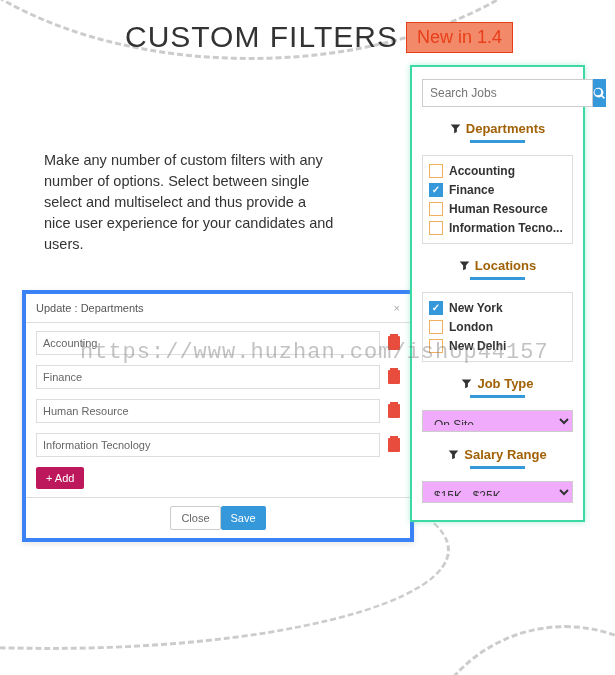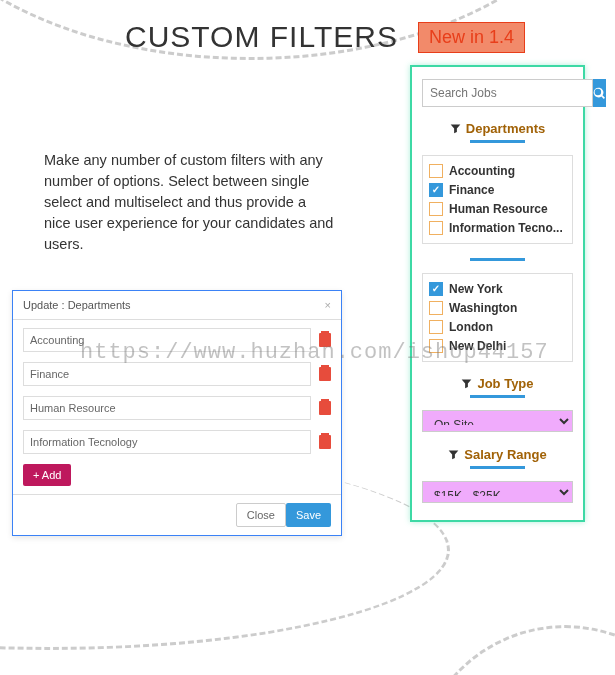--- a/index.html
+++ b/index.html
@@ -5,42 +5,42 @@
 * { box-sizing: border-box; margin: 0; padding: 0; }
 body { font-family: Arial, Helvetica, sans-serif; width: 615px; height: 675px; background: #fff; position: relative; overflow: hidden; }
 
 
 .dash-curve { position: absolute; border: 3px dashed #ccc; border-radius: 50%; }
 .dash-top { width: 700px; height: 400px; top: -340px; left: -100px; }
 .dash-mid { width: 800px; height: 200px; top: 450px; left: -350px; border-top: none; }
 .dash-bot { width: 300px; height: 300px; bottom: -250px; right: -100px; }
 
 
-.heading { position: absolute; top: 20px; left: 125px; display: flex; align-items: center; gap: 20px; }
+.heading { position: absolute; top: 20px; left: 125px; display: flex; align-items: center; gap: 8px; }
 .heading h1 { font-size: 30px; font-weight: 400; color: #333; letter-spacing: 1px; }
 .badge { background: #f28a6a; color: #e83e1a; border: 1px solid #e83e1a; padding: 4px 10px; font-size: 18px; }
 
 
 .desc { position: absolute; top: 150px; left: 44px; width: 290px; font-size: 14.5px; color: #333; line-height: 1.45; }
 
 
 .watermark { position: absolute; top: 340px; left: 80px; font-family: 'Courier New', monospace; font-size: 22px; color: rgba(120,120,120,0.45); letter-spacing: 1px; z-index: 5; pointer-events: none; }
 
 
-.modal { position: absolute; top: 290px; left: 12px; width: 330px; background: #fff; border: 1px solid #3b82f6; box-shadow: 0 2px 6px rgba(0,0,0,0.1); font-size: 11px; }
+.modal { position: absolute; top: 290px; left: 22px; width: 392px; background: #fff; border: 4px solid #3b82f6; box-shadow: 0 2px 6px rgba(0,0,0,0.1); font-size: 11px; }
 .modal-header { display: flex; justify-content: space-between; padding: 8px 10px; border-bottom: 1px solid #ddd; color: #555; }
 .modal-close { color: #aaa; cursor: pointer; font-size: 11px; }
 .modal-body { padding: 8px 10px; }
 .modal-row { display: flex; align-items: center; gap: 8px; margin-bottom: 10px; }
 .modal-input { flex: 1; border: 1px solid #ddd; padding: 5px 6px; font-size: 11px; color: #666; background: #fff; height: 24px; }
 .trash { width: 12px; height: 14px; background: #e74c3c; border-radius: 1px; position: relative; }
 .trash::before { content: ''; position: absolute; top: -2px; left: 2px; width: 8px; height: 2px; background: #e74c3c; }
 .btn { border: none; padding: 5px 10px; font-size: 11px; color: #fff; border-radius: 2px; cursor: pointer; }
 .btn-add { background: #be185d; }
-.modal-footer { display: flex; justify-content: flex-end; padding: 8px 10px; border-top: 1px solid #ddd; }
+.modal-footer { display: flex; justify-content: center; padding: 8px 10px; border-top: 1px solid #ddd; }
 .btn-close { background: #fff; color: #666; border: 1px solid #ccc; }
 .btn-save { background: #3498db; }
 
 
 .panel { position: absolute; top: 65px; right: 30px; width: 175px; background: #fff; border: 2px solid #3dd9a5; padding: 12px 10px; box-shadow: 0 0 6px rgba(61,217,165,0.4); }
 .search-row { display: flex; margin-bottom: 14px; }
 .search-input { flex: 1; border: 1px solid #ccc; padding: 5px 7px; font-size: 12px; color: #888; height: 28px; }
 .search-btn { width: 30px; height: 28px; background: #3498db; border: none; display: flex; align-items: center; justify-content: center; cursor: pointer; }
 .search-btn svg { width: 13px; height: 13px; fill: #fff; }
 
@@ -137,29 +137,31 @@
           <span class="check-label">Human Resource</span>
         </div>
       <div class="check-item">
           <span class="cbox"></span>
           <span class="check-label">Information Tecno...</span>
         </div>
     </div>
   </div>
 
   <div class="filter-group">
+    <div class="filter-title">
+      <svg class="filter-icon" viewBox="0 0 16 16" fill="#333">
+          <path d="M1 2h14l-5 6v5l-4 2v-7L1 2z"></path>
+        </svg>
+      <span>Locations</span>
+    </div>
     <div class="filter-underline"></div>
     <div class="check-list">
       <div class="check-item">
           <span class="cbox checked"></span>
           <span class="check-label">New York</span>
-        </div>
-      <div class="check-item">
-          <span class="cbox"></span>
-          <span class="check-label">Washington</span>
         </div>
       <div class="check-item">
           <span class="cbox"></span>
           <span class="check-label">London</span>
         </div>
       <div class="check-item">
           <span class="cbox"></span>
           <span class="check-label">New Delhi</span>
         </div>
     </div>

